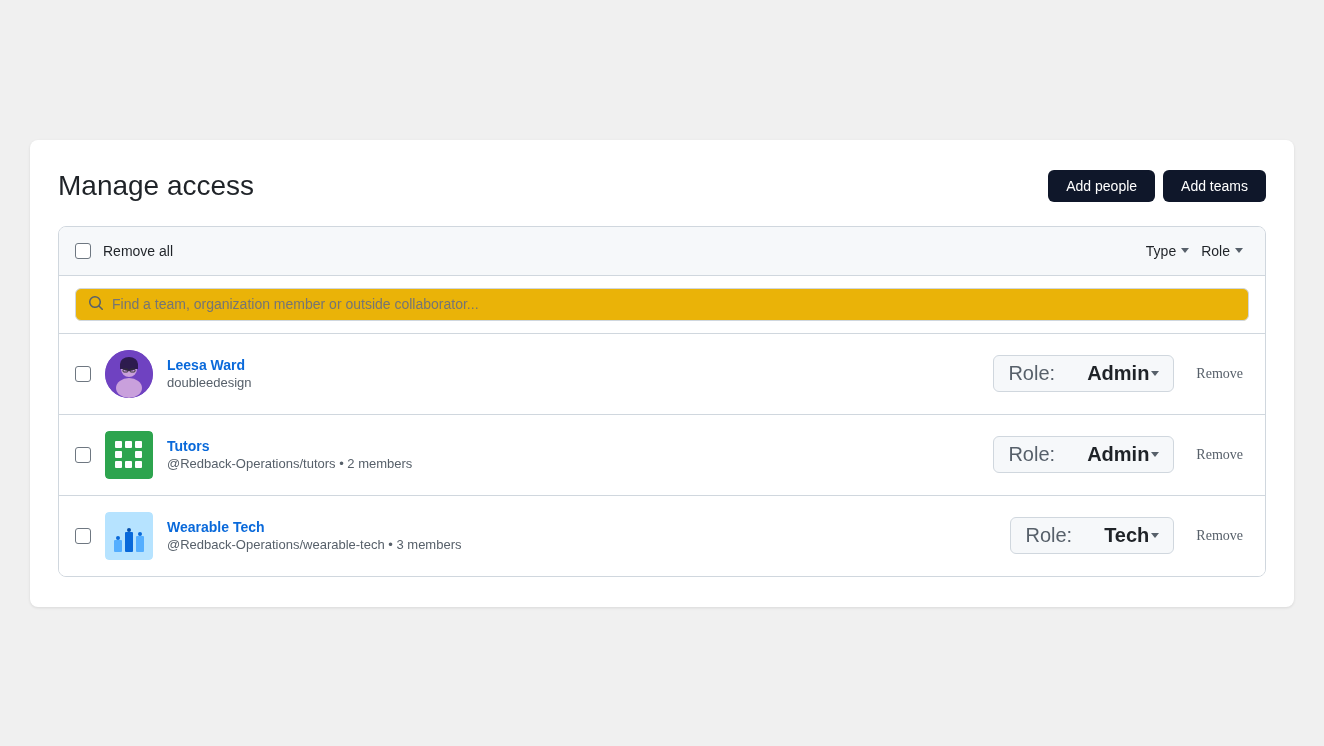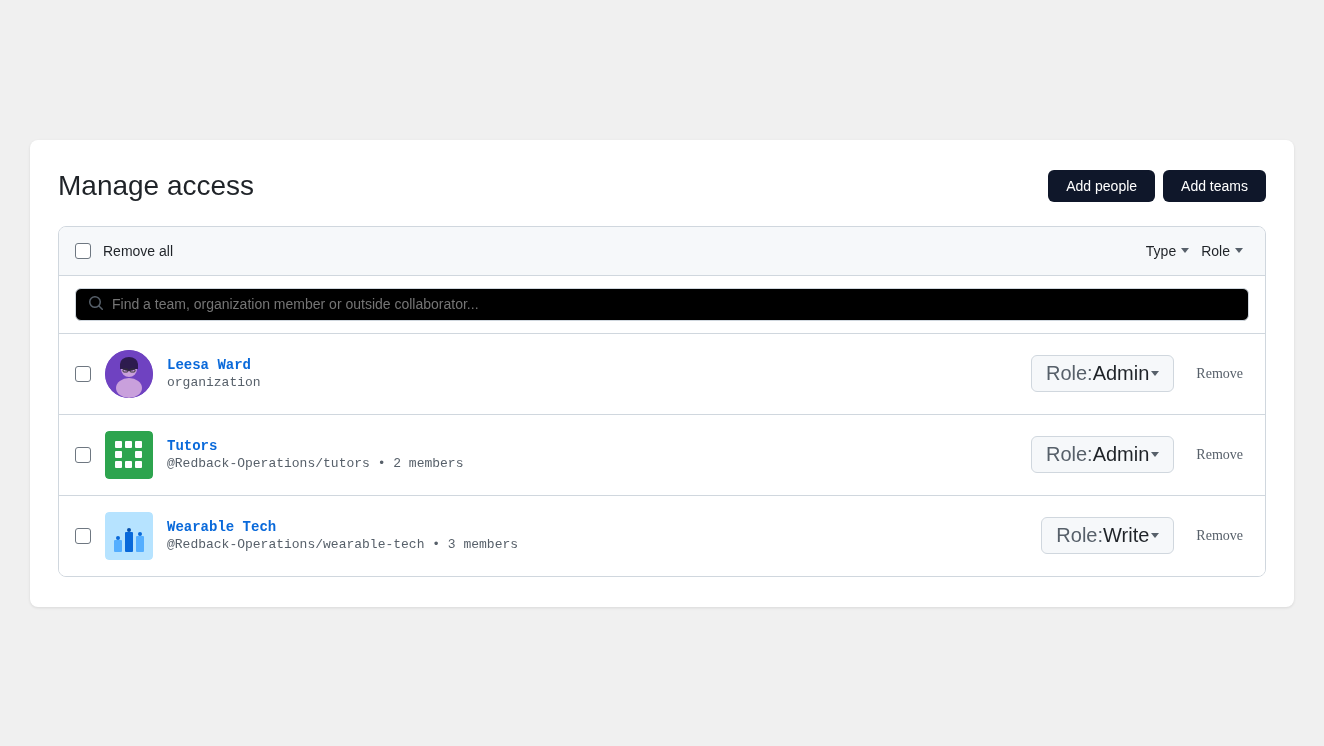--- a/index.html
+++ b/index.html
@@ -111,21 +111,21 @@
       border-bottom: 1px solid #d0d7de;
       background: #fff;
     }
     .search-input-wrapper {
       display: flex;
       align-items: center;
       border: 1px solid #d0d7de;
       border-radius: 6px;
       padding: 6px 12px;
       gap: 8px;
-      background: #000000;
+      background: #eab308;
     }
     .search-icon-svg {
       color: #57606a;
       flex-shrink: 0;
     }
     .search-input {
       border: none;
       outline: none;
       width: 100%;
       font-size: 14px;
@@ -153,21 +153,20 @@
       width: 48px;
       height: 48px;
       border-radius: 4px;
       overflow: hidden;
       flex-shrink: 0;
     }
     .member-details {
       display: flex;
       flex-direction: column;
       gap: 2px;
-      font-family: Liberation Mono, monospace;
     }
     .member-name {
       font-size: 14px;
       font-weight: 600;
       color: #0969da;
       text-decoration: none;
     }
     .member-sub {
       font-size: 13px;
       color: #57606a;
@@ -184,21 +183,21 @@
       border: 1px solid #d0d7de;
       border-radius: 6px;
       padding: 6px 14px;
       font-size: 20px;
       color: #1f2328;
       background: #f6f8fa;
       cursor: pointer;
       white-space: nowrap;
     }
     .role-label { color: #57606a; }
-    .role-value { font-weight: 400; }
+    .role-value { font-weight: 700; margin-left: 32px; }
     .remove-btn {
       background: none;
       border: none;
       font-size: 14px;
       color: #57606a;
       cursor: pointer;
       padding: 4px 6px;
       border-radius: 4px;
       font-family: Liberation Serif, serif;
     }
@@ -271,21 +270,21 @@
 
             <ellipse cx="24" cy="14" rx="9" ry="7" fill="#2d1b4e"></ellipse>
             <rect x="15" y="14" width="18" height="5" fill="#2d1b4e"></rect>
 
             <rect x="18" y="19" width="5" height="3" rx="1" fill="none" stroke="#333" stroke-width="1"></rect>
             <rect x="25" y="19" width="5" height="3" rx="1" fill="none" stroke="#333" stroke-width="1"></rect>
           </svg>
         </div>
         <div class="member-details">
           <a class="member-name">Leesa Ward</a>
-          <span class="member-sub">organization</span>
+          <span class="member-sub">doubleedesign</span>
         </div>
       </div>
       <div class="member-actions">
         <button class="role-btn">
           <span class="role-label">Role: </span>
           <span class="role-value">Admin</span>
           <span class="chevron-down"></span>
         </button>
         <button class="remove-btn">Remove</button>
       </div>
@@ -342,21 +341,21 @@
           </svg>
         </div>
         <div class="member-details">
           <a class="member-name">Wearable Tech</a>
           <span class="member-sub">@Redback-Operations/wearable-tech • 3 members</span>
         </div>
       </div>
       <div class="member-actions">
         <button class="role-btn">
           <span class="role-label">Role: </span>
-          <span class="role-value">Write</span>
+          <span class="role-value">Tech</span>
           <span class="chevron-down"></span>
         </button>
         <button class="remove-btn">Remove</button>
       </div>
     </div>
 
   </div>
 </div>
 
 </body></html>

